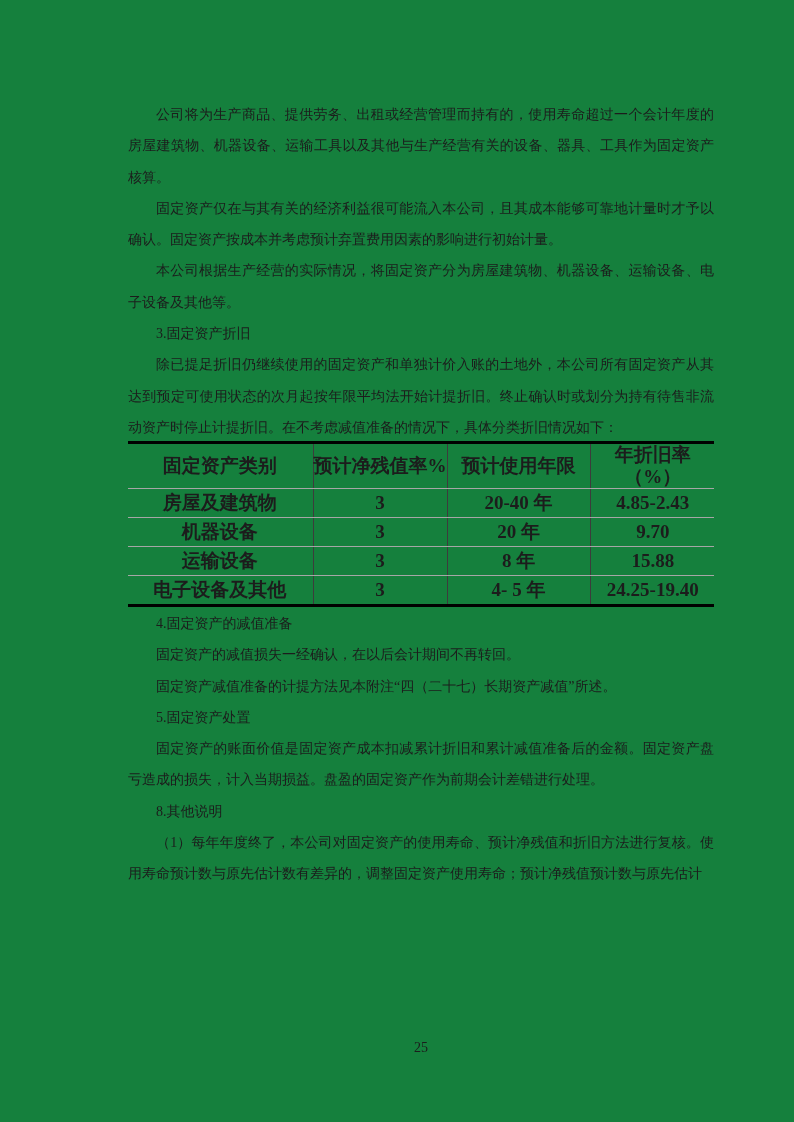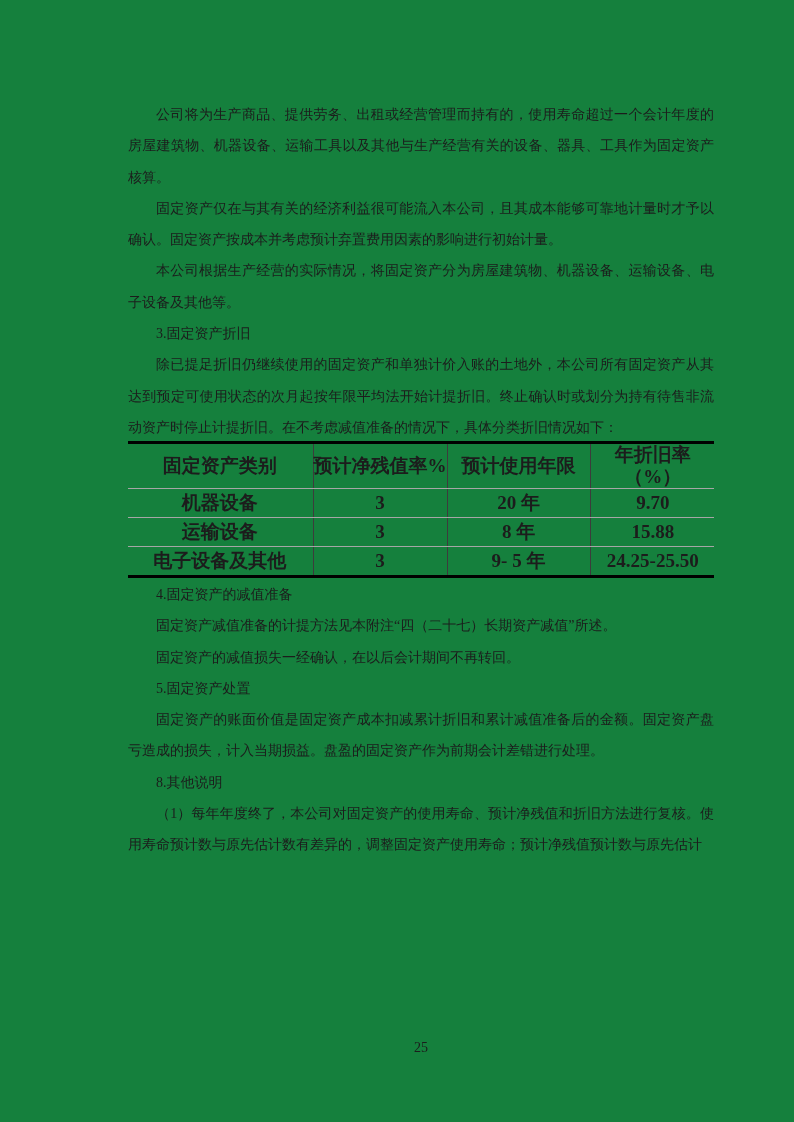--- a/index.html
+++ b/index.html
@@ -86,43 +86,49 @@
         <col style="width:125px">
       </colgroup>
       <tbody>
         <tr>
           <th>固定资产类别</th>
           <th>预计净残值率%</th>
           <th>预计使用年限</th>
           <th>年折旧率（%）</th>
         </tr>
         <tr>
+          <td>房屋及建筑物</td>
+          <td>3</td>
+          <td>20-40 年</td>
+          <td>4.85-2.43</td>
+        </tr>
+        <tr>
           <td>机器设备</td>
           <td>3</td>
           <td>20 年</td>
           <td>9.70</td>
         </tr>
         <tr>
           <td>运输设备</td>
           <td>3</td>
           <td>8 年</td>
           <td>15.88</td>
         </tr>
         <tr>
           <td>电子设备及其他</td>
           <td>3</td>
-          <td>9- 5 年</td>
-          <td>24.25-25.50</td>
+          <td>4- 5 年</td>
+          <td>24.25-19.40</td>
         </tr>
       </tbody>
     </table>
 
     <p>4.固定资产的减值准备</p>
+    <p>固定资产的减值损失一经确认，在以后会计期间不再转回。</p>
     <p>固定资产减值准备的计提方法见本附注“四（二十七）长期资产减值”所述。</p>
-    <p>固定资产的减值损失一经确认，在以后会计期间不再转回。</p>
     <p>5.固定资产处置</p>
     <p>固定资产的账面价值是固定资产成本扣减累计折旧和累计减值准备后的金额。固定资产盘亏造成的损失，计入当期损益。盘盈的固定资产作为前期会计差错进行处理。</p>
     <p>8.其他说明</p>
     <p>（1）每年年度终了，本公司对固定资产的使用寿命、预计净残值和折旧方法进行复核。使用寿命预计数与原先估计数有差异的，调整固定资产使用寿命；预计净残值预计数与原先估计</p>
 
   </div>
 
   <div class="page-number">25</div>
 </div>
 

